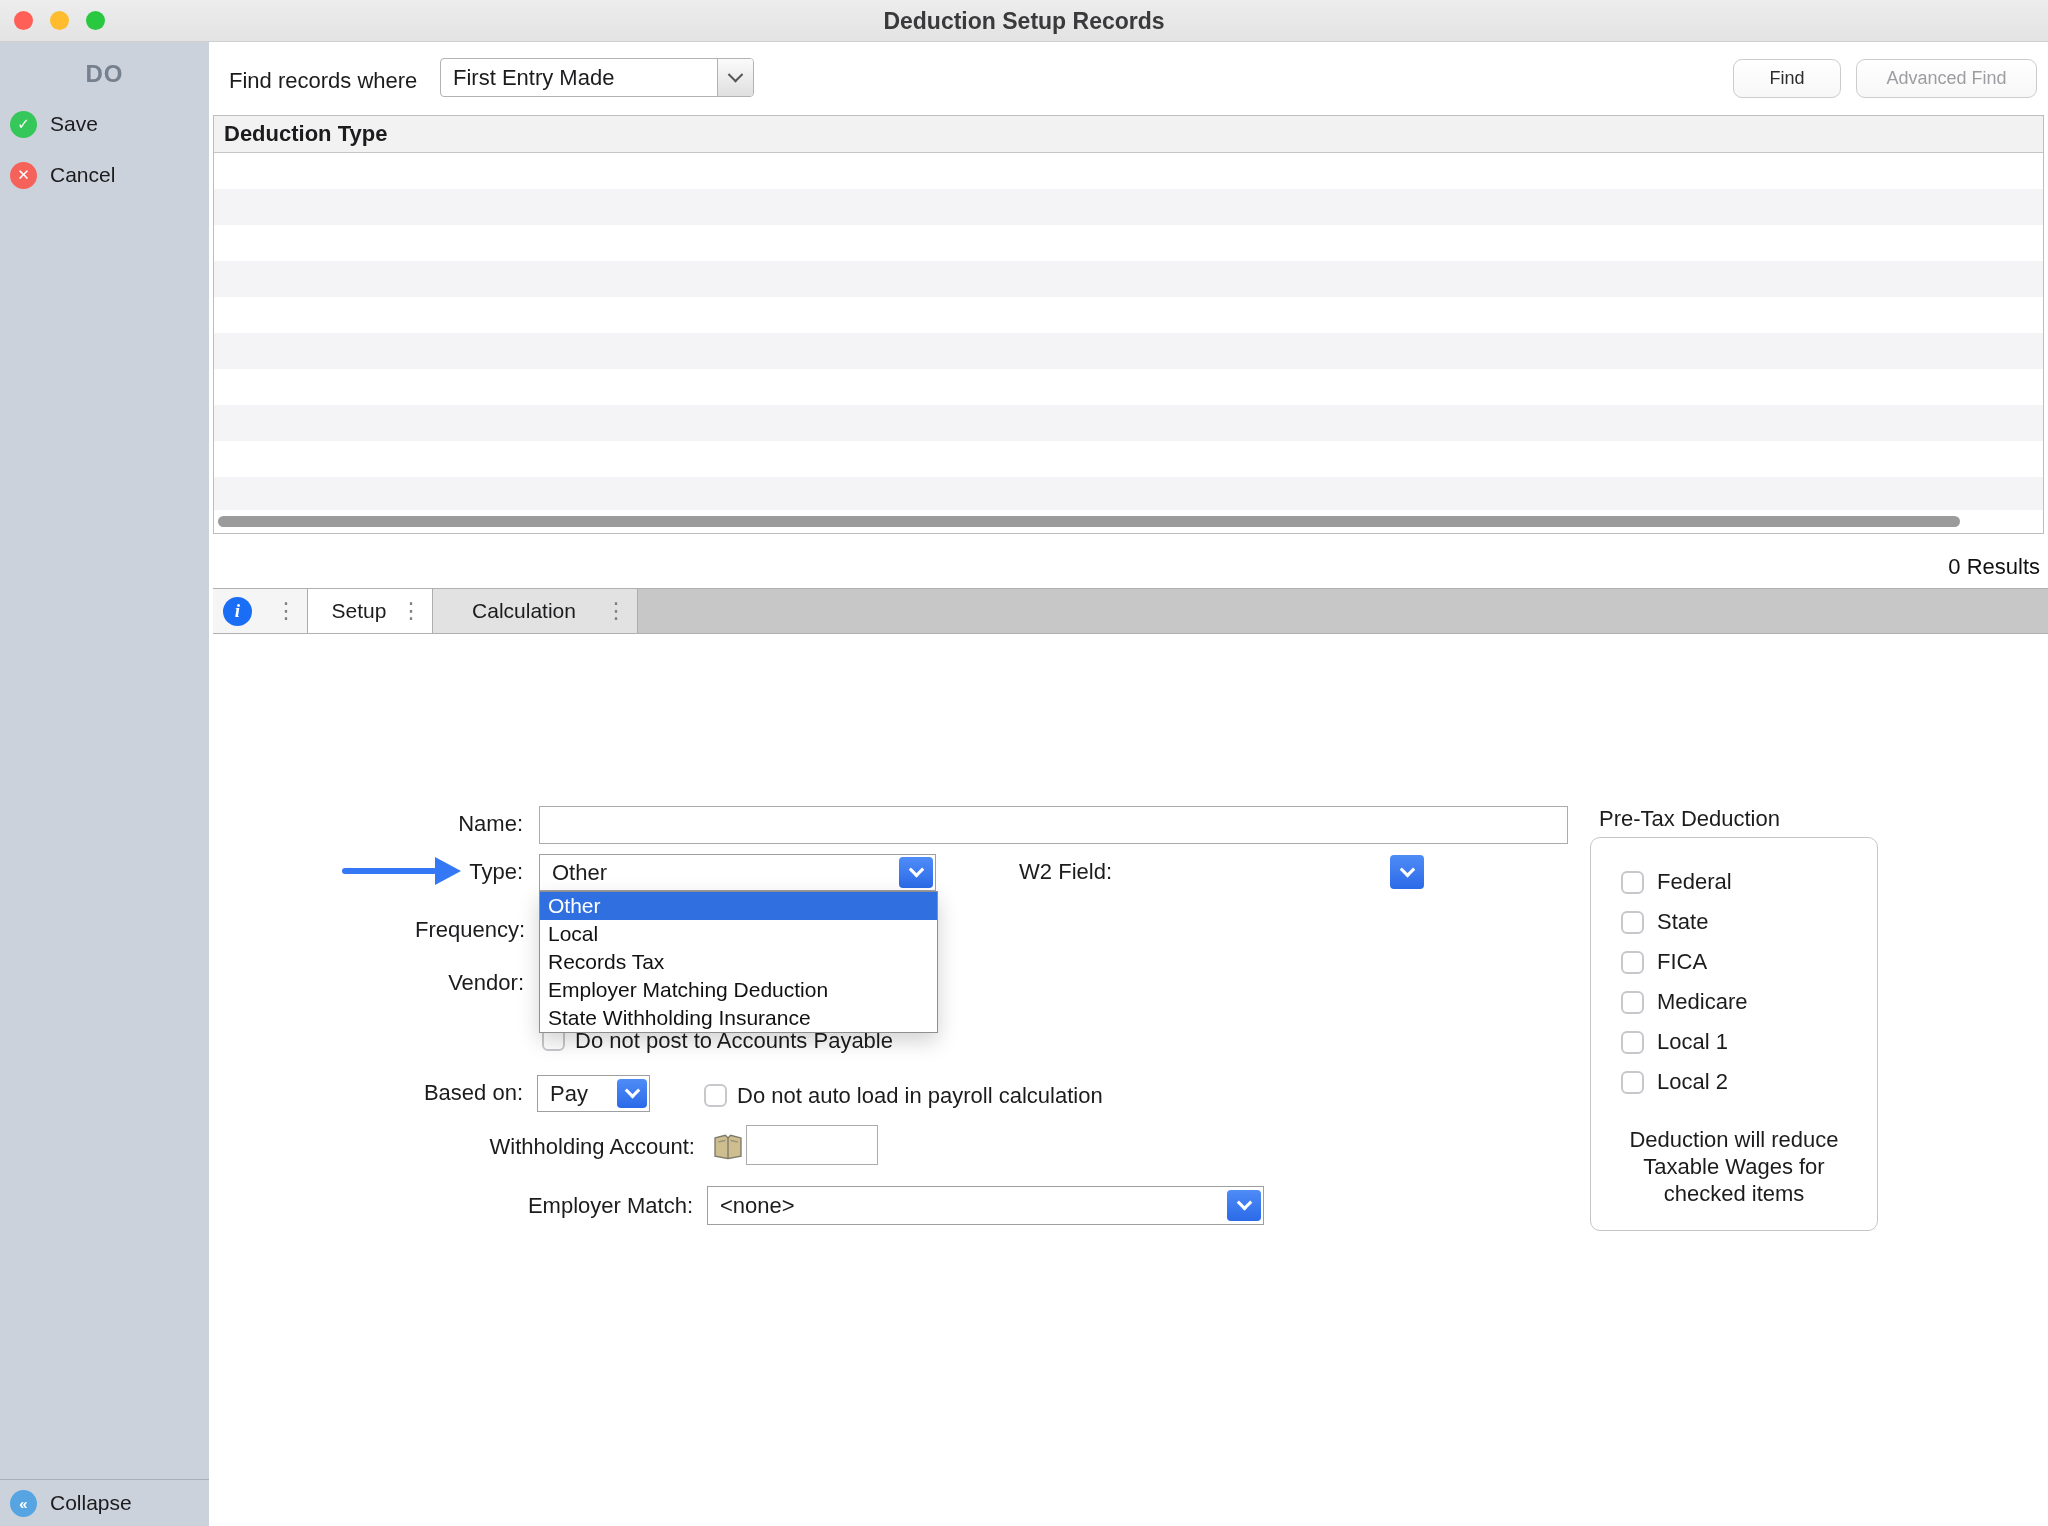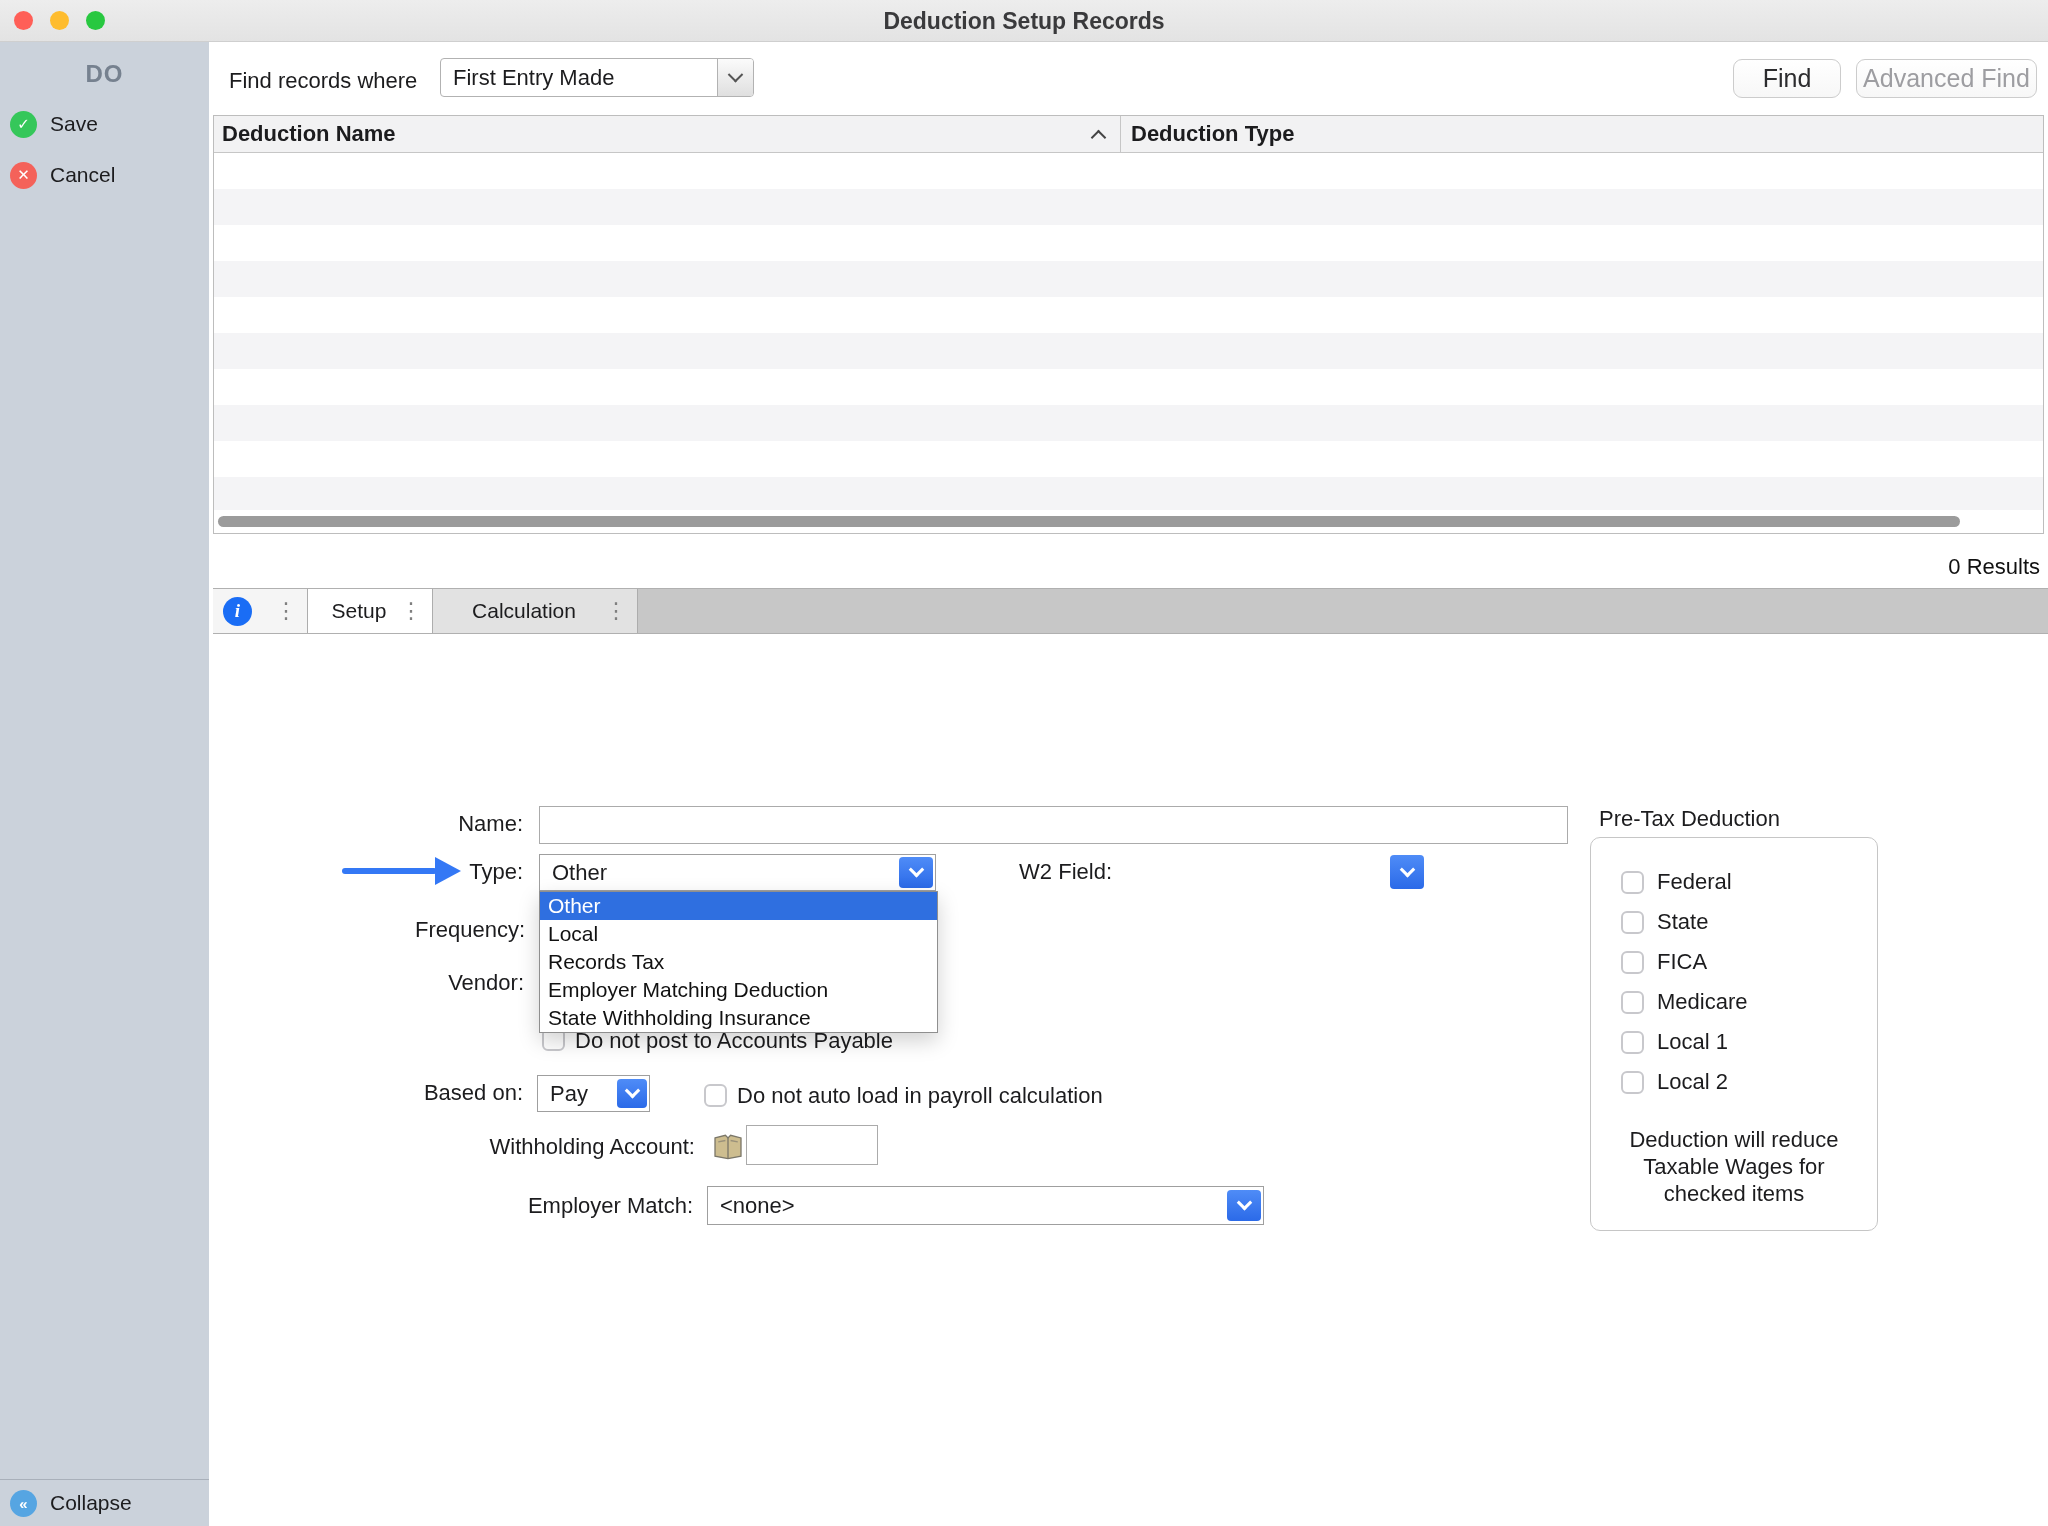--- a/index.html
+++ b/index.html
@@ -42,21 +42,21 @@
   .find-select { position:absolute; left:231px; top:16px; width:314px; height:39px;
     border:1px solid #b2b2b2; border-radius:4px; background:#fff; display:flex; align-items:stretch; }
   .sel-val { flex:1; display:flex; align-items:center; padding-left:12px; font-size:22px;
     white-space:nowrap; overflow:hidden; }
   .gray-btn { width:36px; border-left:1px solid #b2b2b2; background:linear-gradient(#fbfbfb,#dfdfdf);
     border-radius:0 3px 3px 0; display:flex; align-items:center; justify-content:center; }
   .chev { width:11px; height:11px; border-right:3px solid #fff; border-bottom:3px solid #fff;
     transform:rotate(45deg) translate(-2px,-2px); }
   .chev-dark { border-color:#555; border-width:2.5px; }
   .btn { position:absolute; top:17px; height:39px; border:1px solid #cccccc; border-radius:9px;
-    background:linear-gradient(#ffffff,#f7f7f7); font-size:25px; display:flex; align-items:center;
+    background:linear-gradient(#ffffff,#f7f7f7); font-size:18px; display:flex; align-items:center;
     justify-content:center; }
   .btn-find { left:1524px; width:108px; color:#2c2c2e; }
   .btn-advfind { left:1647px; width:181px; color:#9d9da1; }
 
   
   .rtable { position:absolute; left:4px; top:73px; width:1831px; height:419px;
     border:1px solid #bdbdbd; background:#fff; }
   .thead { height:37px; border-bottom:1px solid #c6c6c6; background:#f2f2f3;
     display:flex; align-items:center; font-weight:bold; font-size:22px; }
   .th1 { width:907px; padding-left:8px; height:100%; display:flex; align-items:center;
@@ -169,24 +169,20 @@
     <span class="sel-val">First Entry Made</span>
     <span class="gray-btn">
       <span class="chev chev-dark"></span>
     </span>
   </div>
   <div class="btn btn-find">Find</div>
   <div class="btn btn-advfind">Advanced Find</div>
 
   <div class="rtable">
     <div class="thead">
-      <div class="th1">
-        <span>Deduction Name</span>
-        <span class="sort-caret"></span>
-      </div>
       <div class="th2">
         <span>Deduction Type</span>
       </div>
     </div>
     <div class="tbody"></div>
     <div class="hscroll">
       <div class="hthumb"></div>
     </div>
   </div>
   <div class="results">0 Results</div>

